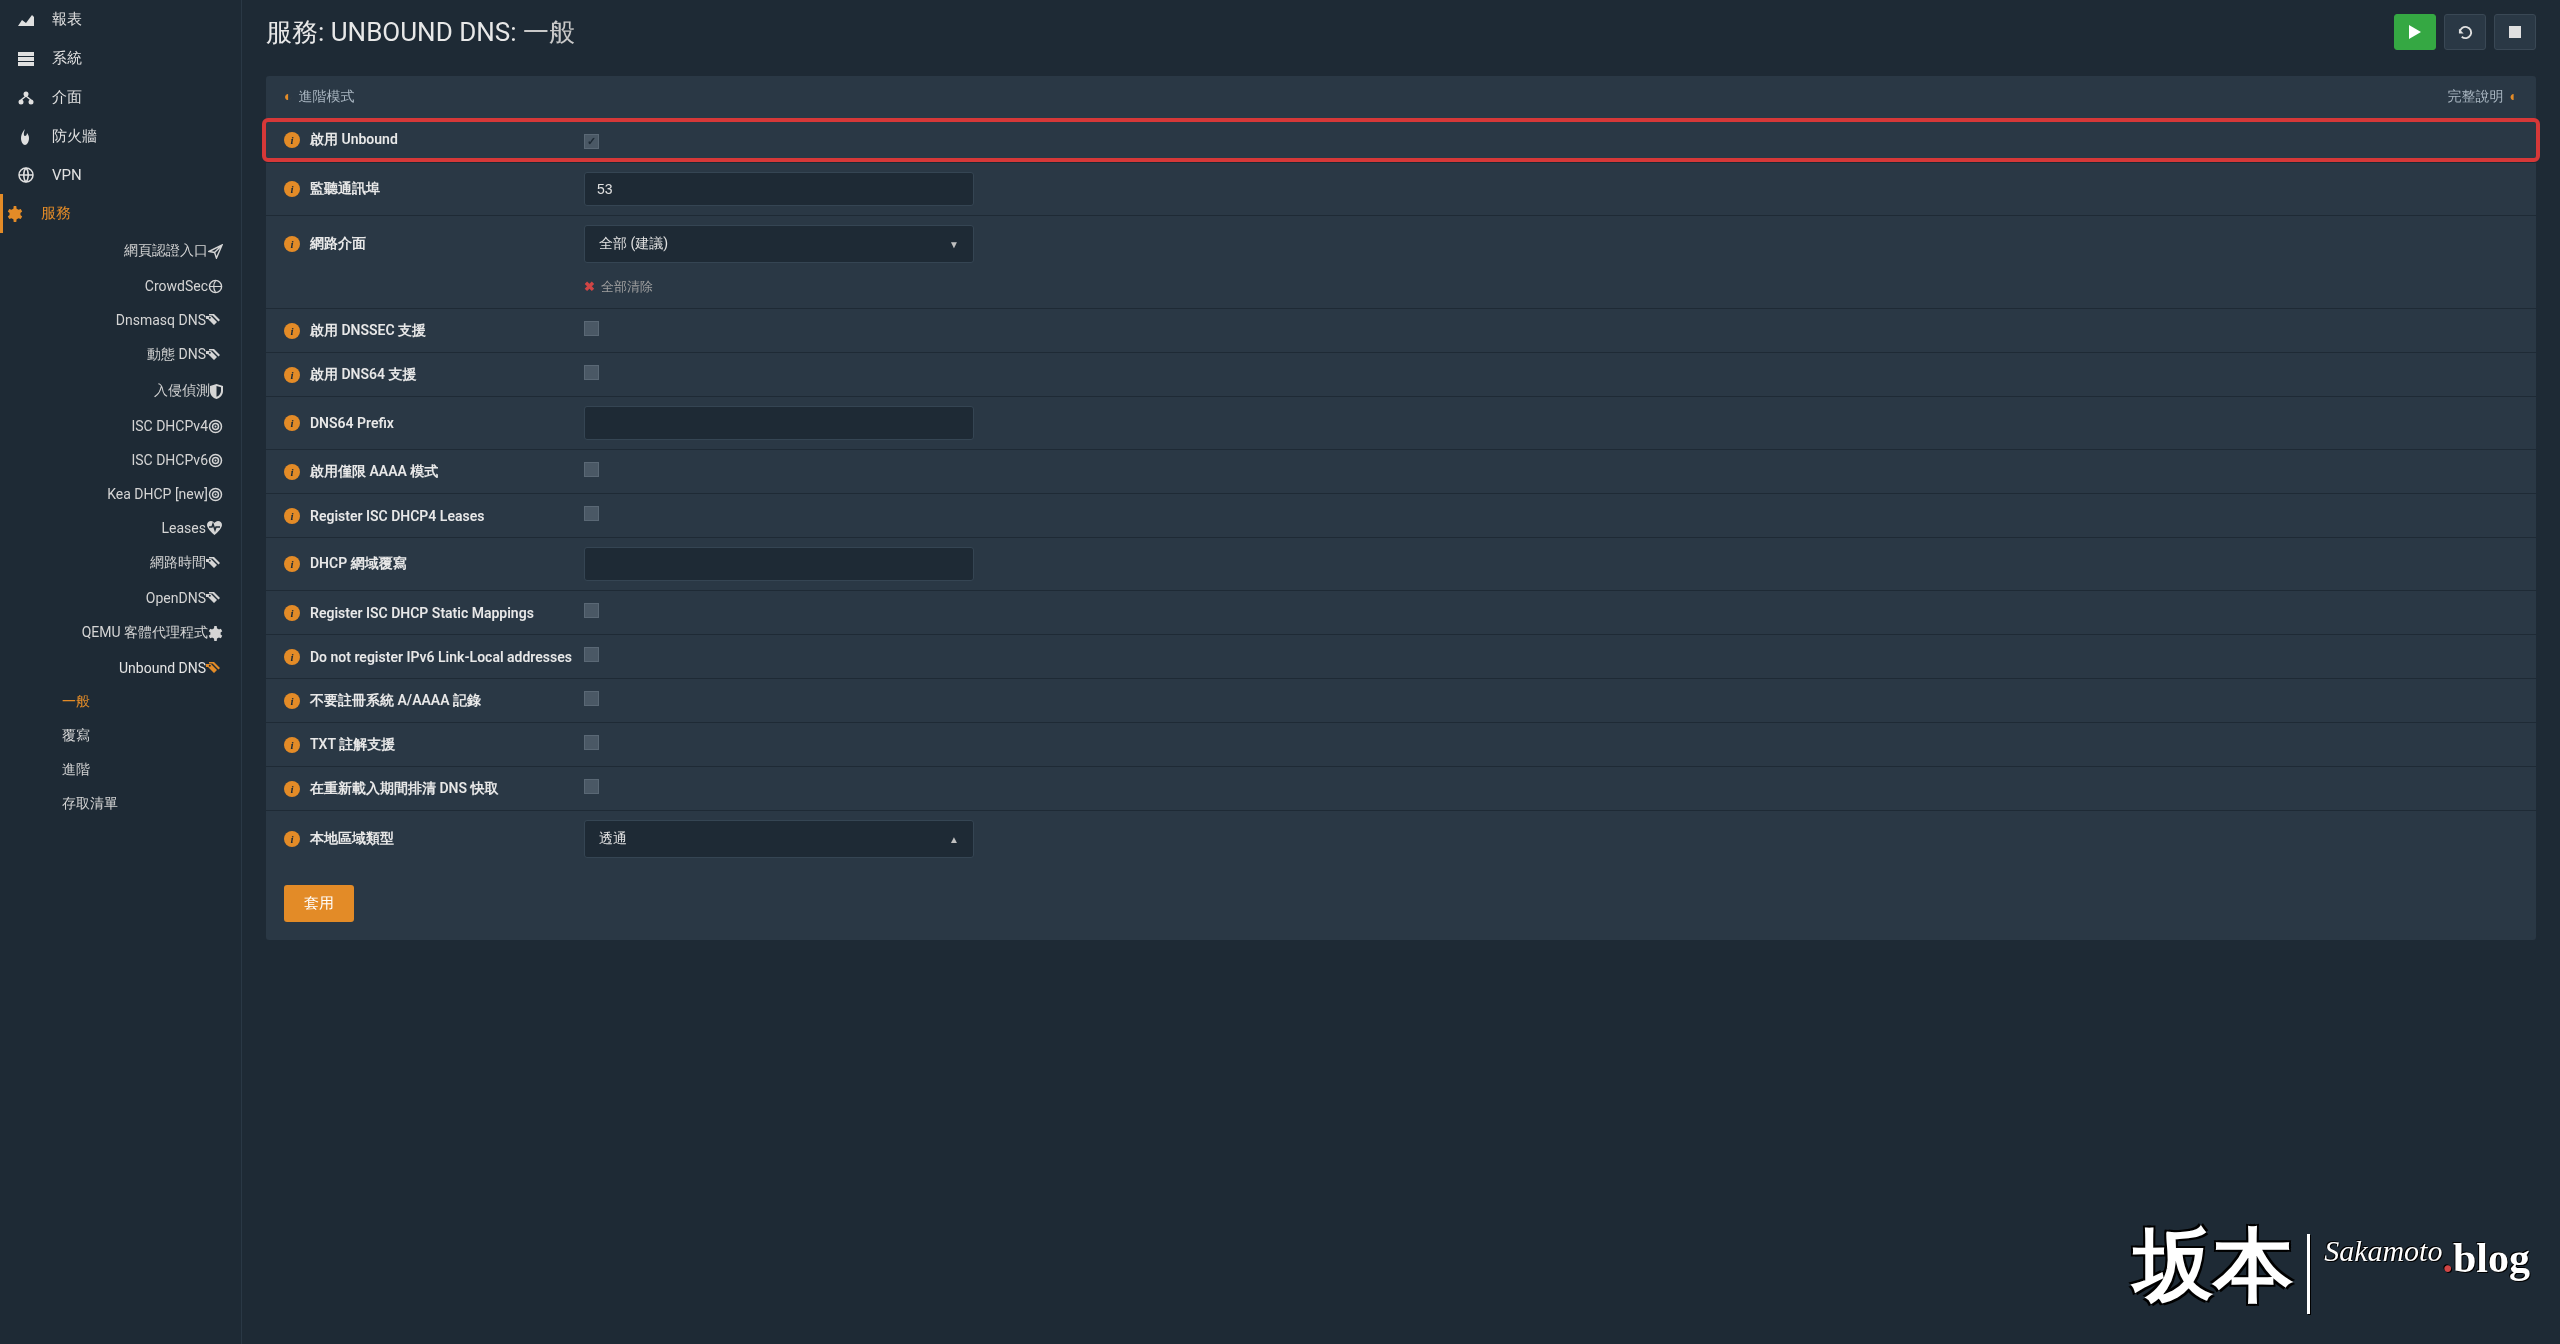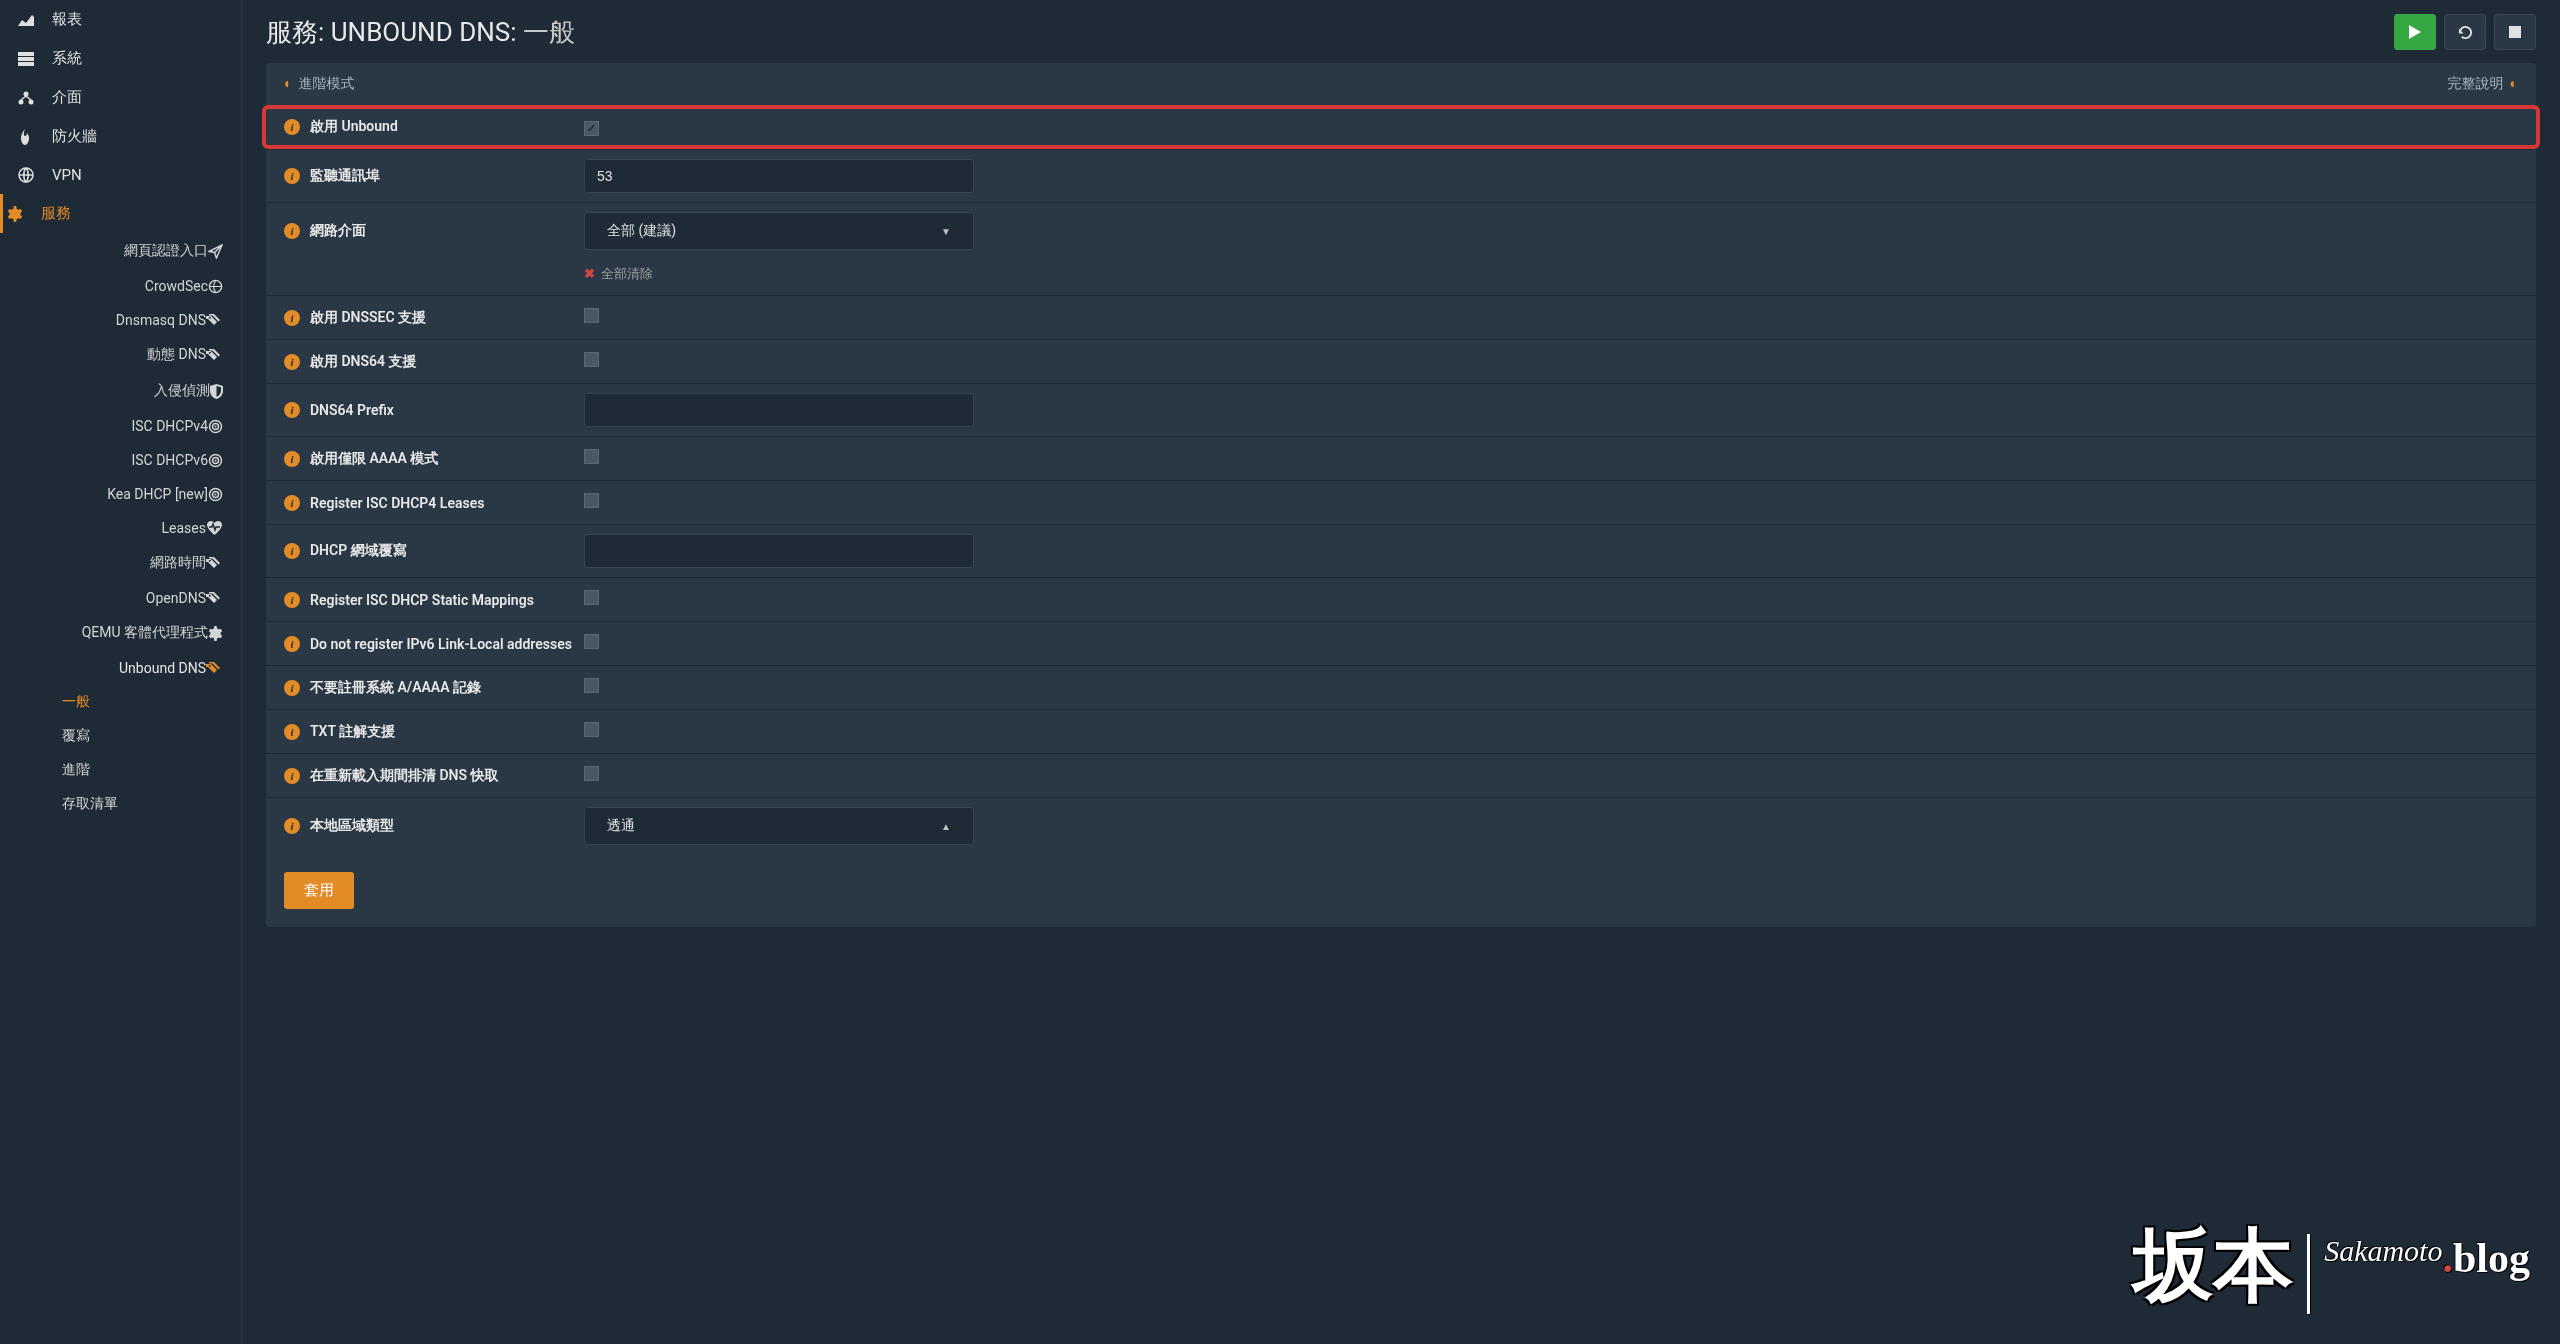--- a/index.html
+++ b/index.html
@@ -56,21 +56,21 @@
 .sub-sub.active { color: #e38b27; }
 .main {
   flex: 1;
   padding: 14px 24px;
   overflow: auto;
 }
 .page-header {
   display: flex;
   justify-content: space-between;
   align-items: center;
-  margin-bottom: 13px;
+  margin-bottom: 26px;
 }
 .page-title {
   font-size: 26px;
   font-weight: 400;
   color: #e8e8e8;
 }
 .page-title .thin { font-weight: 300; color: #c8c8c8; }
 .header-buttons { display: flex; gap: 8px; }
 .hbtn {
   width: 42px; height: 36px;
@@ -140,21 +140,21 @@
   color: #e0e0e0;
   padding: 8px 12px;
   border-radius: 3px;
   font-size: 14px;
 }
 .dropdown {
   width: 100%;
   background: #1e2a35;
   border: 1px solid #354553;
   color: #e0e0e0;
-  padding: 9px 22px;
+  padding: 9px 14px;
   border-radius: 3px;
   display: flex;
   justify-content: space-between;
   align-items: center;
   cursor: pointer;
   font-size: 14px;
 }
 .caret { font-size: 10px; color: #c0c0c0; }
 .checkbox {
   width: 15px; height: 15px;

